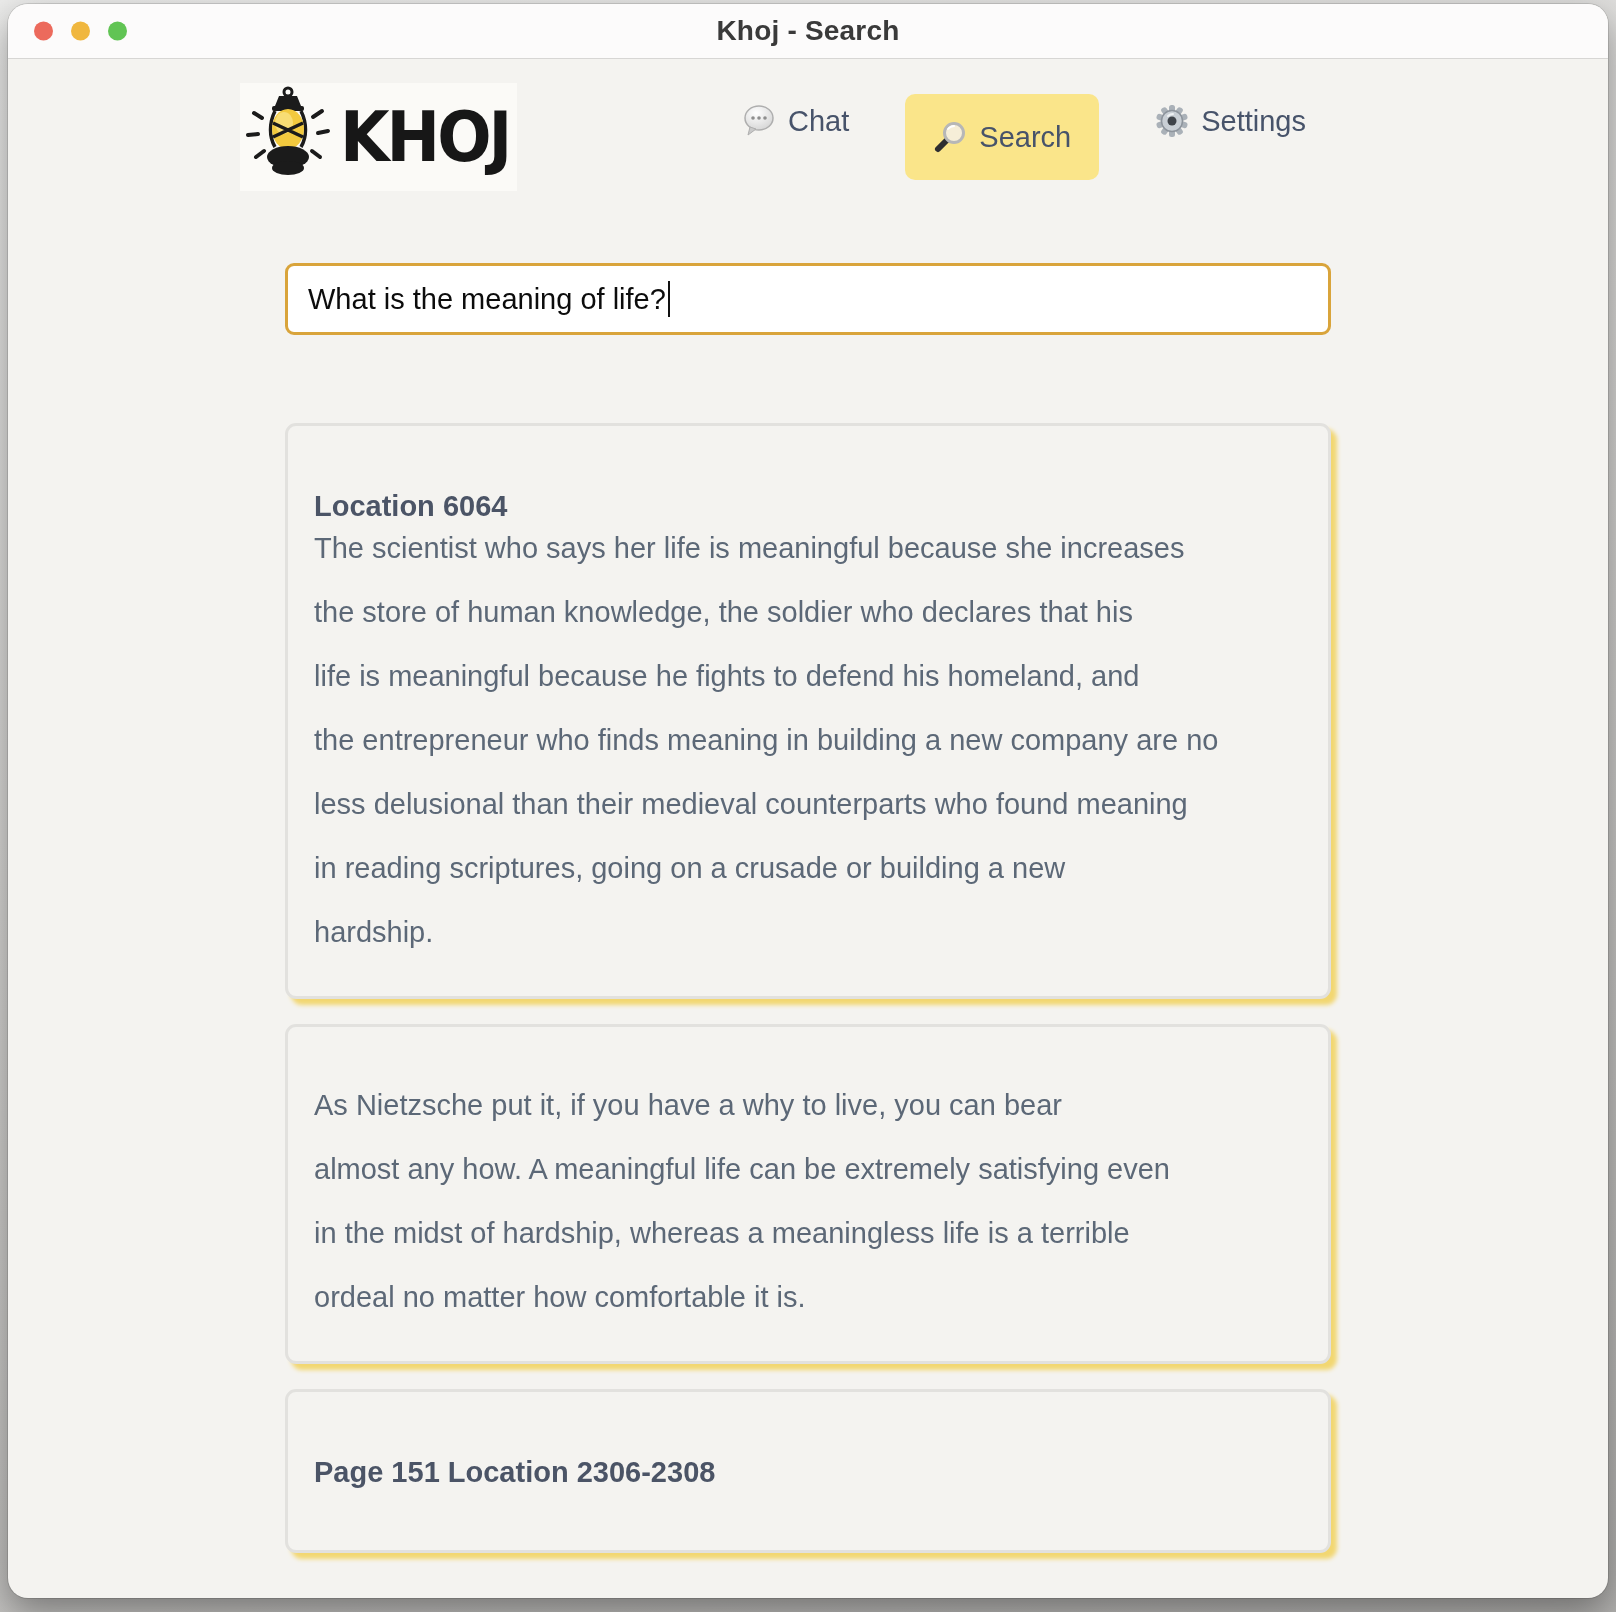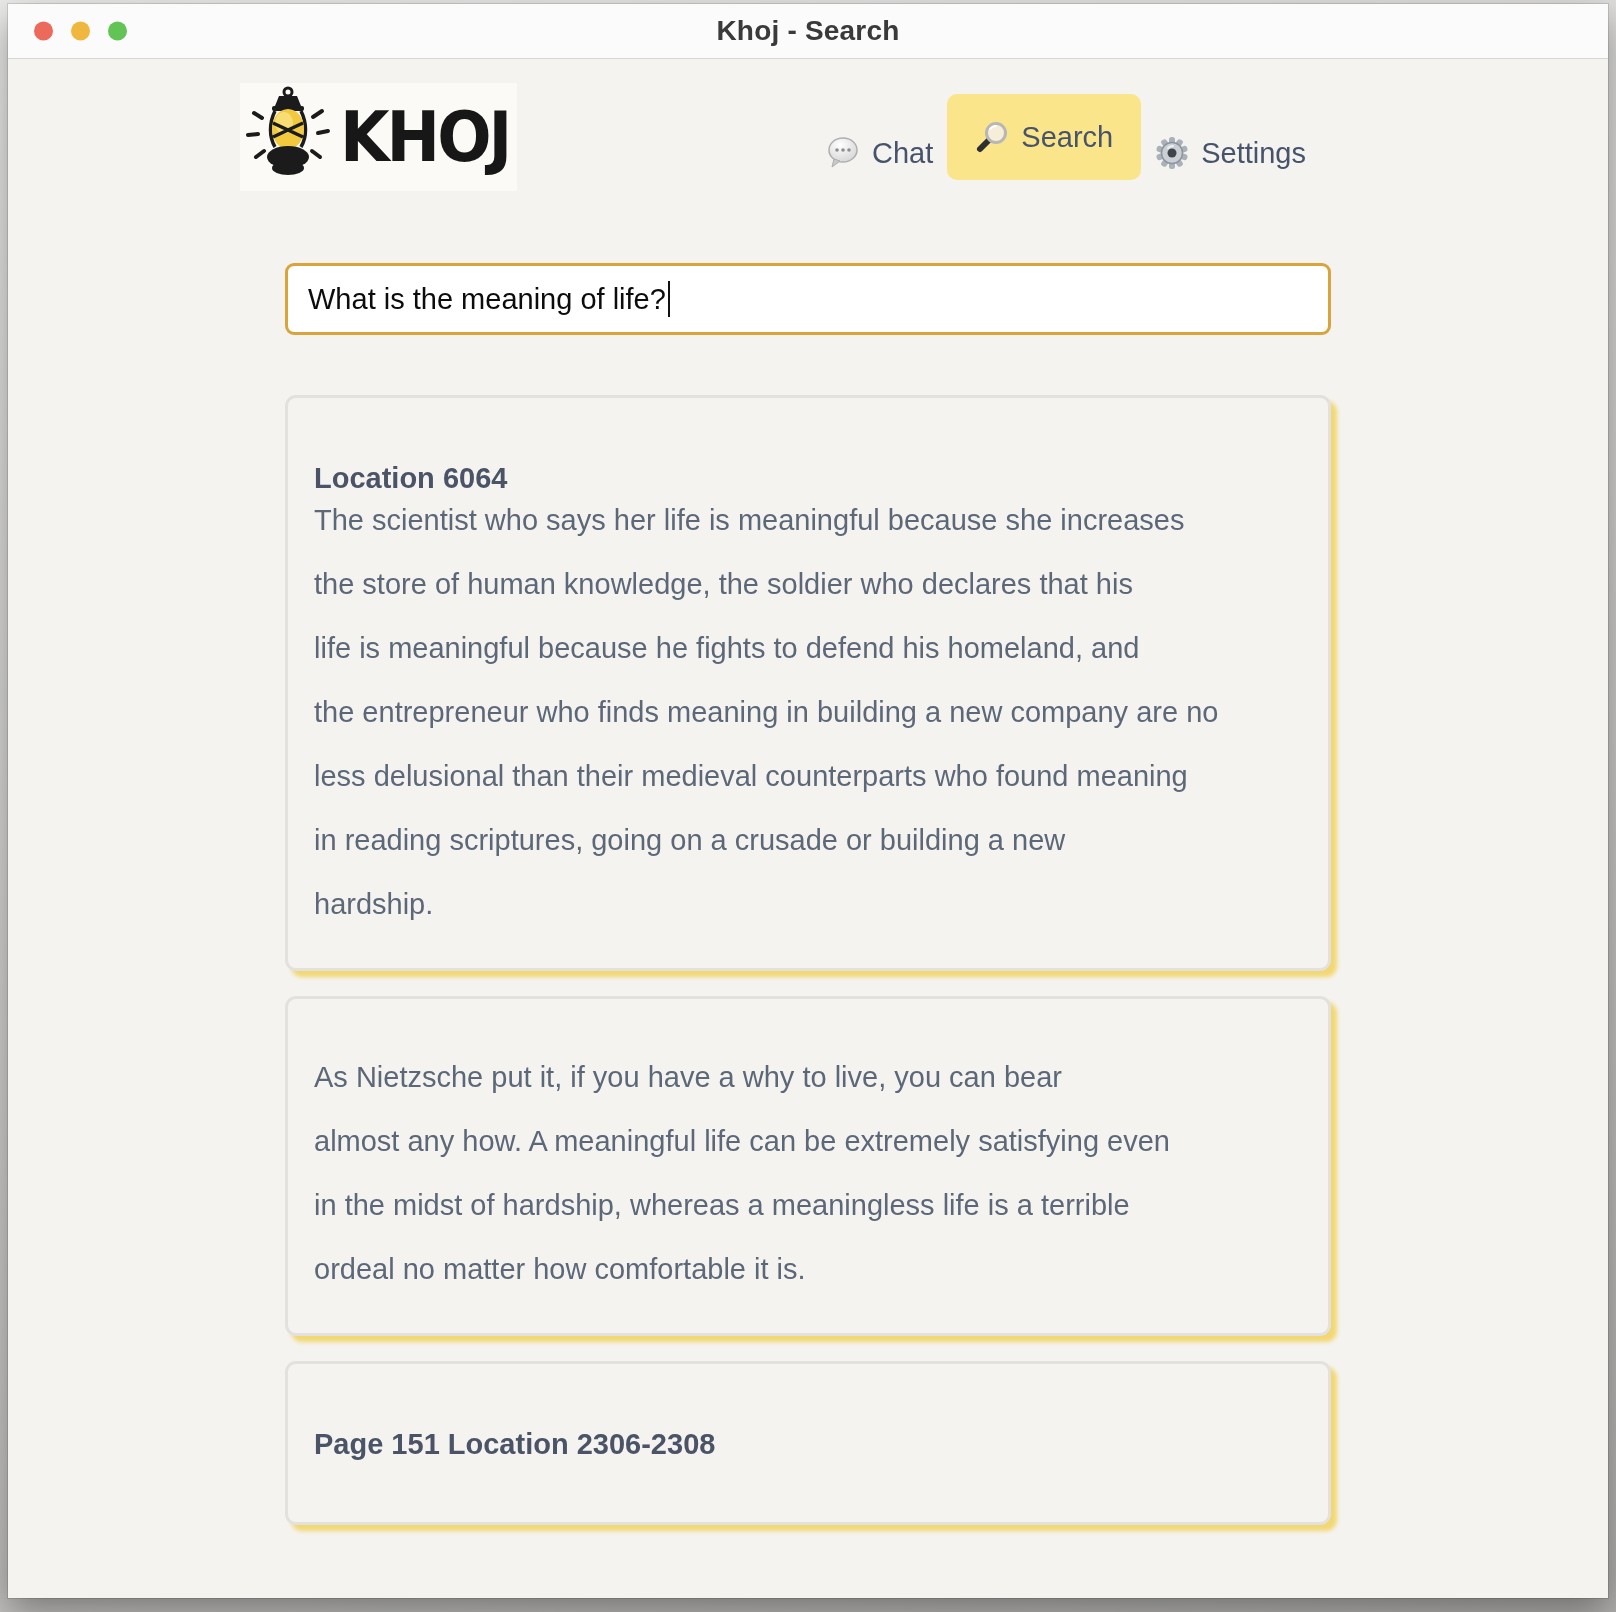--- a/index.html
+++ b/index.html
@@ -4,21 +4,21 @@
 <style>
   * { box-sizing: border-box; }
   html, body { margin: 0; padding: 0; }
   body {
     width: 1616px; height: 1612px; position: relative; overflow: hidden;
     background: linear-gradient(160deg, #ececeb 0%, #d8d7d5 40%, #b1b0ae 100%);
     font-family: "Liberation Sans", "DejaVu Sans", sans-serif;
   }
   .window {
     position: absolute; top: 4px; left: 8px; right: 8px; bottom: 14px;
-    border-radius: 0; overflow: hidden; background: #f4f3f0;
+    border-radius: 20px; overflow: hidden; background: #f4f3f0;
     box-shadow: 0 14px 36px rgba(0,0,0,0.38), 0 0 0 1px rgba(0,0,0,0.12);
   }
   .titlebar {
     height: 55px; background: #fcfbfb; border-bottom: 1px solid #d7d6d4;
     display: flex; align-items: center; justify-content: center; position: relative;
   }
   .traffic { position: absolute; left: 26px; top: 50%; transform: translateY(-50%); display: flex; gap: 18px; }
   .light { width: 19px; height: 19px; border-radius: 50%; }
   .light.red    { background: #ec6a5c; }
   .light.yellow { background: #f0b73f; }
@@ -29,37 +29,37 @@
 
   .header-row {
     display: flex; align-items: center; justify-content: space-between;
     padding: 0 288px 0 232px; height: 100px;
   }
   .logo { display: flex; align-items: center; background: #fbfaf7; padding: 2px 8px 2px 2px; }
   .logo-text {
     font-family: "DejaVu Sans", sans-serif; font-weight: 900; font-size: 64px;
     color: #171717; letter-spacing: -3px; margin-left: 6px; transform: scaleY(1.08);
   }
-  .nav { display: flex; align-items: flex-end; }
+  .nav { display: flex; align-items: flex-start; gap: 42px; }
   .nav-item {
     display: flex; align-items: center; gap: 12px;
     font-size: 29px; color: #47536a; padding: 10px 14px; border-radius: 10px; cursor: default;
   }
   .nav-item.active { background: #fae58a; padding: 26px 28px; }
   .nav-icon { display: inline-flex; width: 34px; height: 34px; }
 
   .searchbox {
     margin: 76px auto 0; width: 1046px; height: 72px;
     border: 3px solid #d9a43b; border-radius: 9px; background: #ffffff;
     display: flex; align-items: center; padding: 0 20px;
   }
   .searchbox .query { font-size: 29px; color: #0c0c0c; }
   .caret { display: inline-block; width: 2px; height: 36px; background: #111; margin-left: 2px; vertical-align: middle; }
 
-  .results { margin: 60px auto 0; width: 1046px; display: flex; flex-direction: column; gap: 25px; }
+  .results { margin: 88px auto 0; width: 1046px; display: flex; flex-direction: column; gap: 25px; }
   .card {
     background: #f4f3f0; border: 3px solid #e2e1de; border-radius: 11px;
     box-shadow: 6px 6px 4px 0 #f2d772;
     padding: 64px 26px 50px 26px;
   }
   .card .card-heading { margin: 0 0 11px 0; font-size: 29px; font-weight: bold; color: #4b5466; }
   .card p.card-line { margin: 0 0 36px 0; font-size: 29px; line-height: 28px; color: #5c6877; }
   .card p.card-line:last-child { margin-bottom: 0; }
 </style>
 </head>

